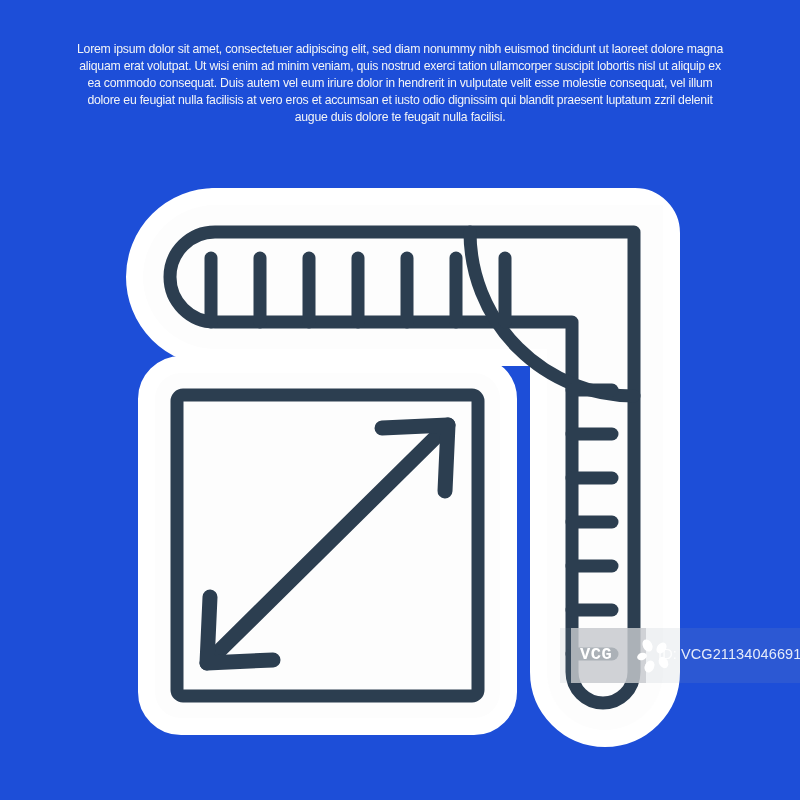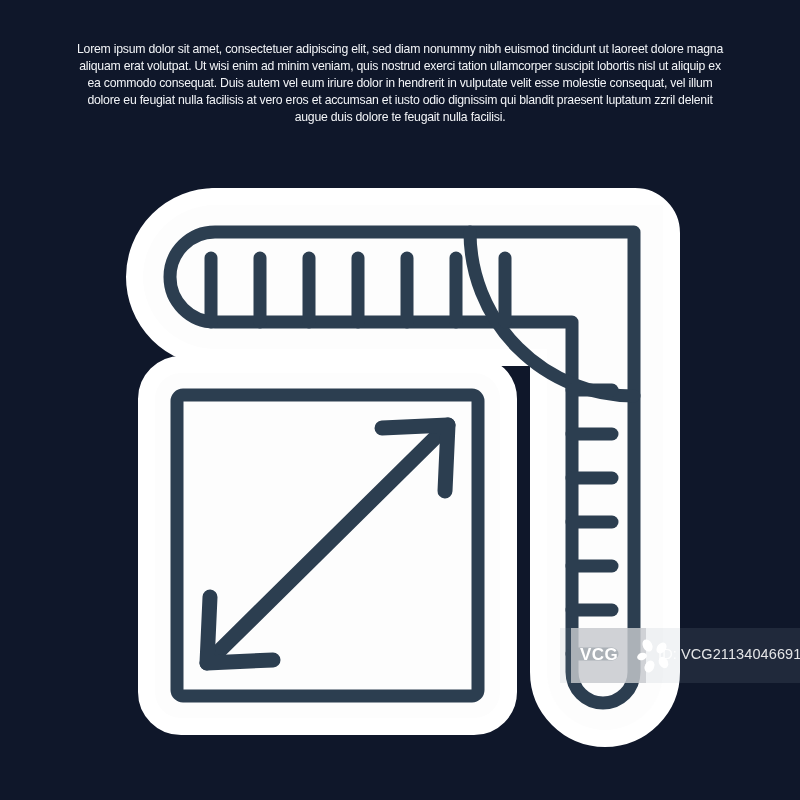--- a/index.html
+++ b/index.html
@@ -7,21 +7,21 @@
     padding: 0;
     background: #2e3d53;
   }
   body {
     font-family: "Liberation Sans", sans-serif;
   }
   #stage {
     position: relative;
     width: 800px;
     height: 800px;
-    background: #0f172a;
+    background: #1d4ed8;
     overflow: hidden;
   }
   
   #lorem {
     position: absolute;
     left: 50px;
     top: 40px;
     width: 700px;
     text-align: center;
     color: #f2f4f7;
@@ -66,21 +66,21 @@
     top: 0px;
     width: 75px;
     height: 55px;
     background: rgba(200,203,206,0.80);
   }
   #wm-vcg {
     position: absolute;
     left: 20px;
     top: 17px;
     color: #ffffff;
-    font-family: Liberation Sans, sans-serif;
+    font-family: Liberation Mono, monospace;
     font-size: 17px;
     font-weight: bold;
     letter-spacing: 0.5px;
   }
   #wm-flower {
     position: absolute;
     left: 72px;
     top: 8px;
     width: 40px;
     height: 40px;

